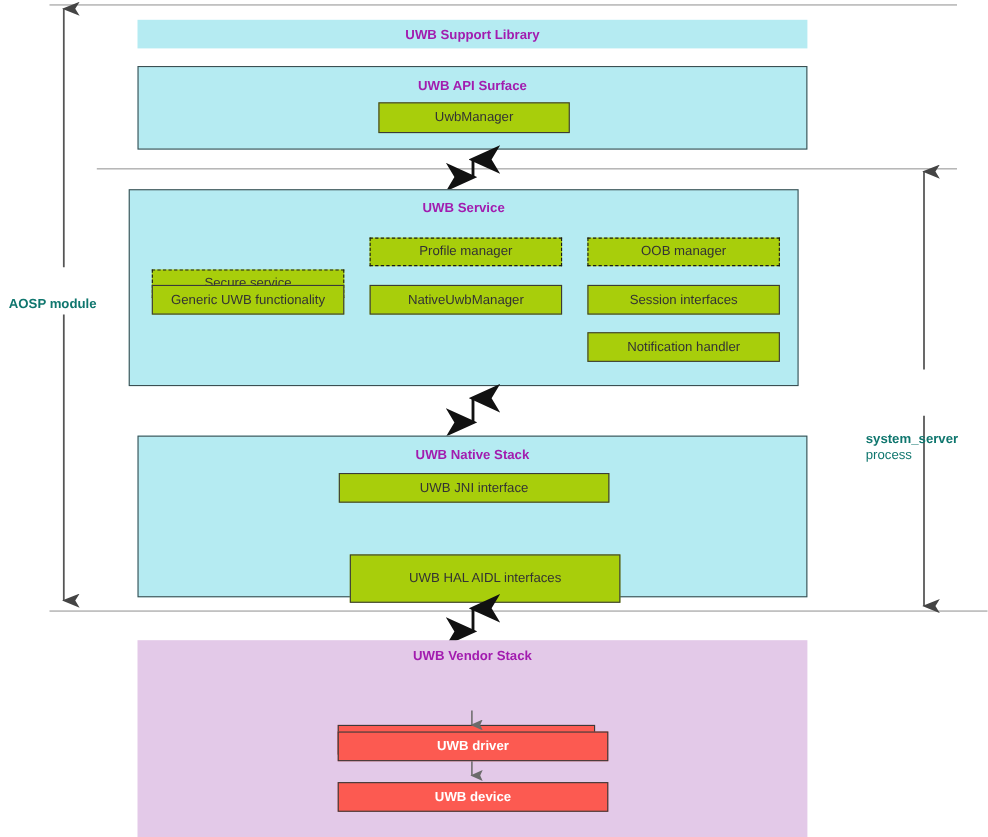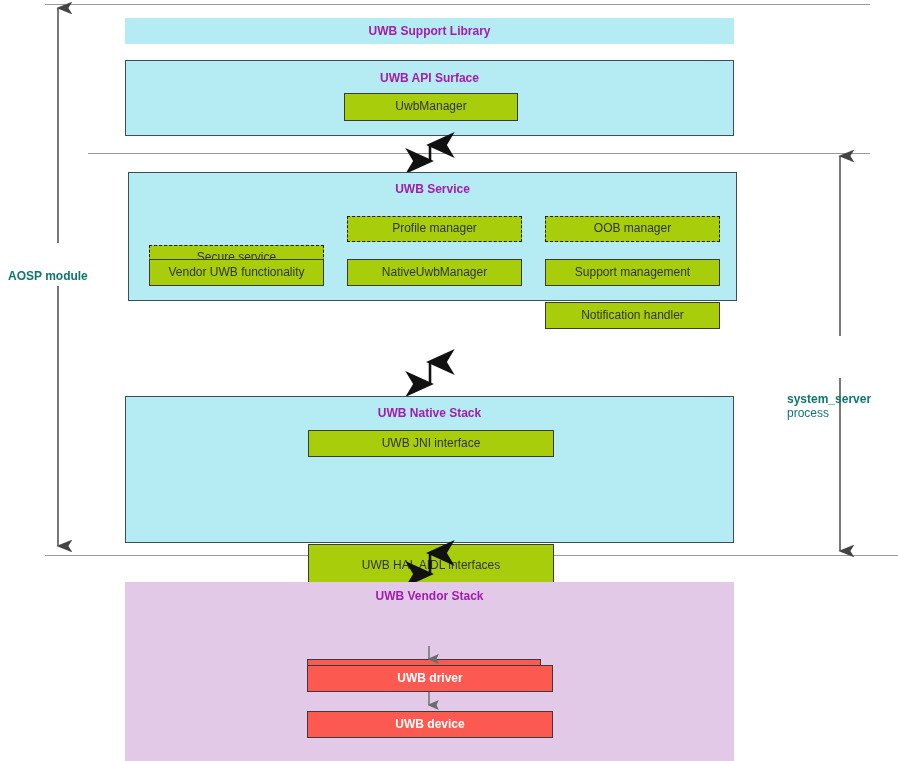--- a/index.html
+++ b/index.html
@@ -147,43 +147,43 @@
       <marker id="mk-up-black" markerWidth="10" markerHeight="11" refX="5" refY="1.5" orient="auto">
         <path d="M5,0 L10,11 L5,8 L0,11 Z" fill="#111111"></path>
       </marker>
       <marker id="mk-down-black" markerWidth="10" markerHeight="11" refX="5" refY="9.5" orient="auto">
         <path d="M5,11 L0,0 L5,3 L10,0 Z" fill="#111111"></path>
       </marker>
     </defs>
     <line x1="9" y1="25" x2="9" y2="9" stroke="#111111" stroke-width="2.6" marker-start="url(#mk-down-black)" marker-end="url(#mk-up-black)"></line>
   </svg>
 
-  <div class="panel panel-blue-bordered" style="left:128px; top:172px; width:609px; height:129px;">
+  <div class="panel panel-blue-bordered" style="left:117px; top:172px; width:609px; height:179px;">
     <div class="panel-title" style="top:9px;">UWB Service</div>
 
     <div class="chip chip-green-dashed" style="left:20px; top:43px; width:175px; height:26px;margin-top:29px;">Secure service</div>
     <div class="chip chip-green-dashed" style="left:218px; top:43px; width:175px; height:26px;">Profile manager</div>
     <div class="chip chip-green-dashed" style="left:416px; top:43px; width:175px; height:26px;">OOB manager</div>
 
-    <div class="chip chip-green" style="left:20px; top:86px; width:175px; height:27px;">Vendor UWB functionality</div>
+    <div class="chip chip-green" style="left:20px; top:86px; width:175px; height:27px;">Generic UWB functionality</div>
     <div class="chip chip-green" style="left:218px; top:86px; width:175px; height:27px;">NativeUwbManager</div>
-    <div class="chip chip-green" style="left:416px; top:86px; width:175px; height:27px;">Support management</div>
+    <div class="chip chip-green" style="left:416px; top:86px; width:175px; height:27px;">Session interfaces</div>
 
     <div class="chip chip-green" style="left:416px; top:129px; width:175px; height:27px;">Notification handler</div>
   </div>
 
   <svg class="arrow-svg" style="left:421px; top:351px;" width="18" height="44" viewBox="0 0 18 44">
     <line x1="9" y1="33" x2="9" y2="11" stroke="#111111" stroke-width="2.6" marker-start="url(#mk-down-black)" marker-end="url(#mk-up-black)"></line>
   </svg>
 
   <div class="panel panel-blue-bordered" style="left:125px; top:396px; width:609px; height:147px;">
     <div class="panel-title" style="top:9px;">UWB Native Stack</div>
 
     <div class="chip chip-green" style="left:182px; top:33px; width:246px; height:27px;">UWB JNI interface</div>
-    <div class="chip chip-green" style="left:182px; top:107px; width:246px; height:44px;margin-top:40px;">UWB HAL AIDL interfaces</div>
+    <div class="chip chip-green" style="left:192px; top:107px; width:246px; height:44px;">UWB HAL AIDL interfaces</div>
   </div>
 
   <svg class="arrow-svg" style="left:421px; top:543px;" width="18" height="42" viewBox="0 0 18 42">
     <line x1="9" y1="31" x2="9" y2="10" stroke="#111111" stroke-width="2.6" marker-start="url(#mk-down-black)" marker-end="url(#mk-up-black)"></line>
   </svg>
 
   <div class="panel panel-purple" style="left:125px; top:582px; width:609px; height:179px;">
     <div class="panel-title" style="top:7px;">UWB Vendor Stack</div>
 
     <div class="chip chip-red" style="left:182px; top:37px; width:234px; height:27px;margin-top:40px;">UWB HAL</div>

